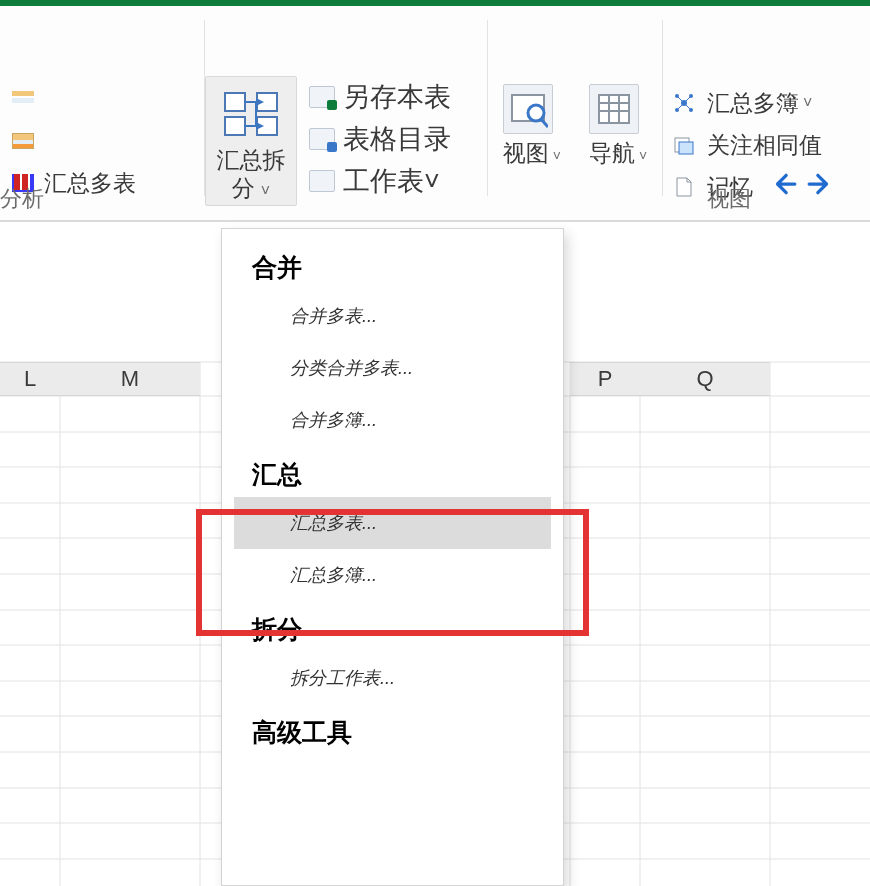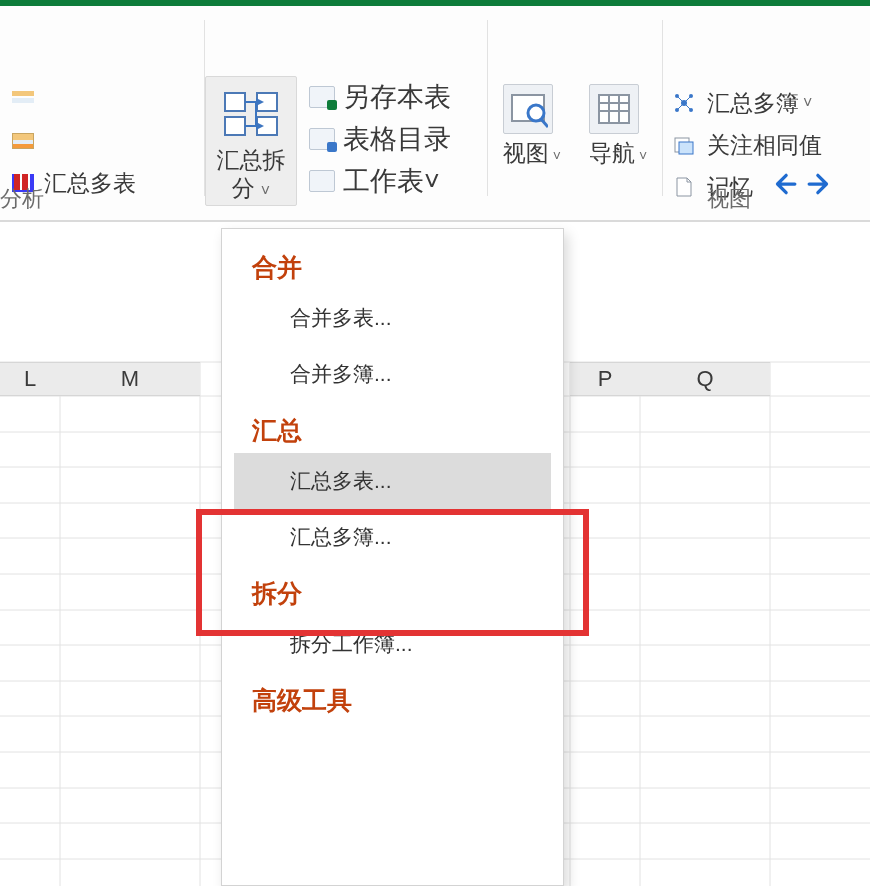--- a/index.html
+++ b/index.html
@@ -147,25 +147,26 @@
     left:221px; top:228px;
     width:343px;
     height:658px;
     background:#ffffff;
     border:1px solid #d3d3d3;
     box-shadow:4px 6px 12px rgba(0,0,0,0.15);
     padding-top:10px;
     z-index:50;
     overflow:hidden;
   }
-  .menu-sect { padding:12px 26px 6px 30px; font-size:25px; font-weight:600; color:#c2410c;}
+  .menu-sect { padding:12px 26px 6px 30px; font-size:25px; font-weight:600; color:#000000;}
   .menu-item {
     padding:14px 0 14px 68px;
-    font-size:21px; color:#333;
+    font-size:18px; color:#333;
     cursor:pointer;
+    font-style:italic;
   }
   .menu-item.hover {
     background:#dcdcdc;
     margin:0 12px;
     padding-left:56px;
   }
   
   .callout {
     position:absolute;
     left:196px; top:509px;
@@ -358,25 +359,26 @@
       <span>P</span>
     </div>
   <div class="col-head" style="left:640px;width:130px">
       <span>Q</span>
     </div>
 </div>
 
 <div class="menu">
   <div class="menu-sect">合并</div>
   <div class="menu-item">合并多表...</div>
+  <div class="menu-item">分类合并多表...</div>
   <div class="menu-item">合并多簿...</div>
 
   <div class="menu-sect">汇总</div>
   <div class="menu-item hover">汇总多表...</div>
   <div class="menu-item">汇总多簿...</div>
 
   <div class="menu-sect">拆分</div>
-  <div class="menu-item">拆分工作簿...</div>
+  <div class="menu-item">拆分工作表...</div>
 
   <div class="menu-sect">高级工具</div>
 </div>
 
 <div class="callout"></div>
 
 </body></html>

